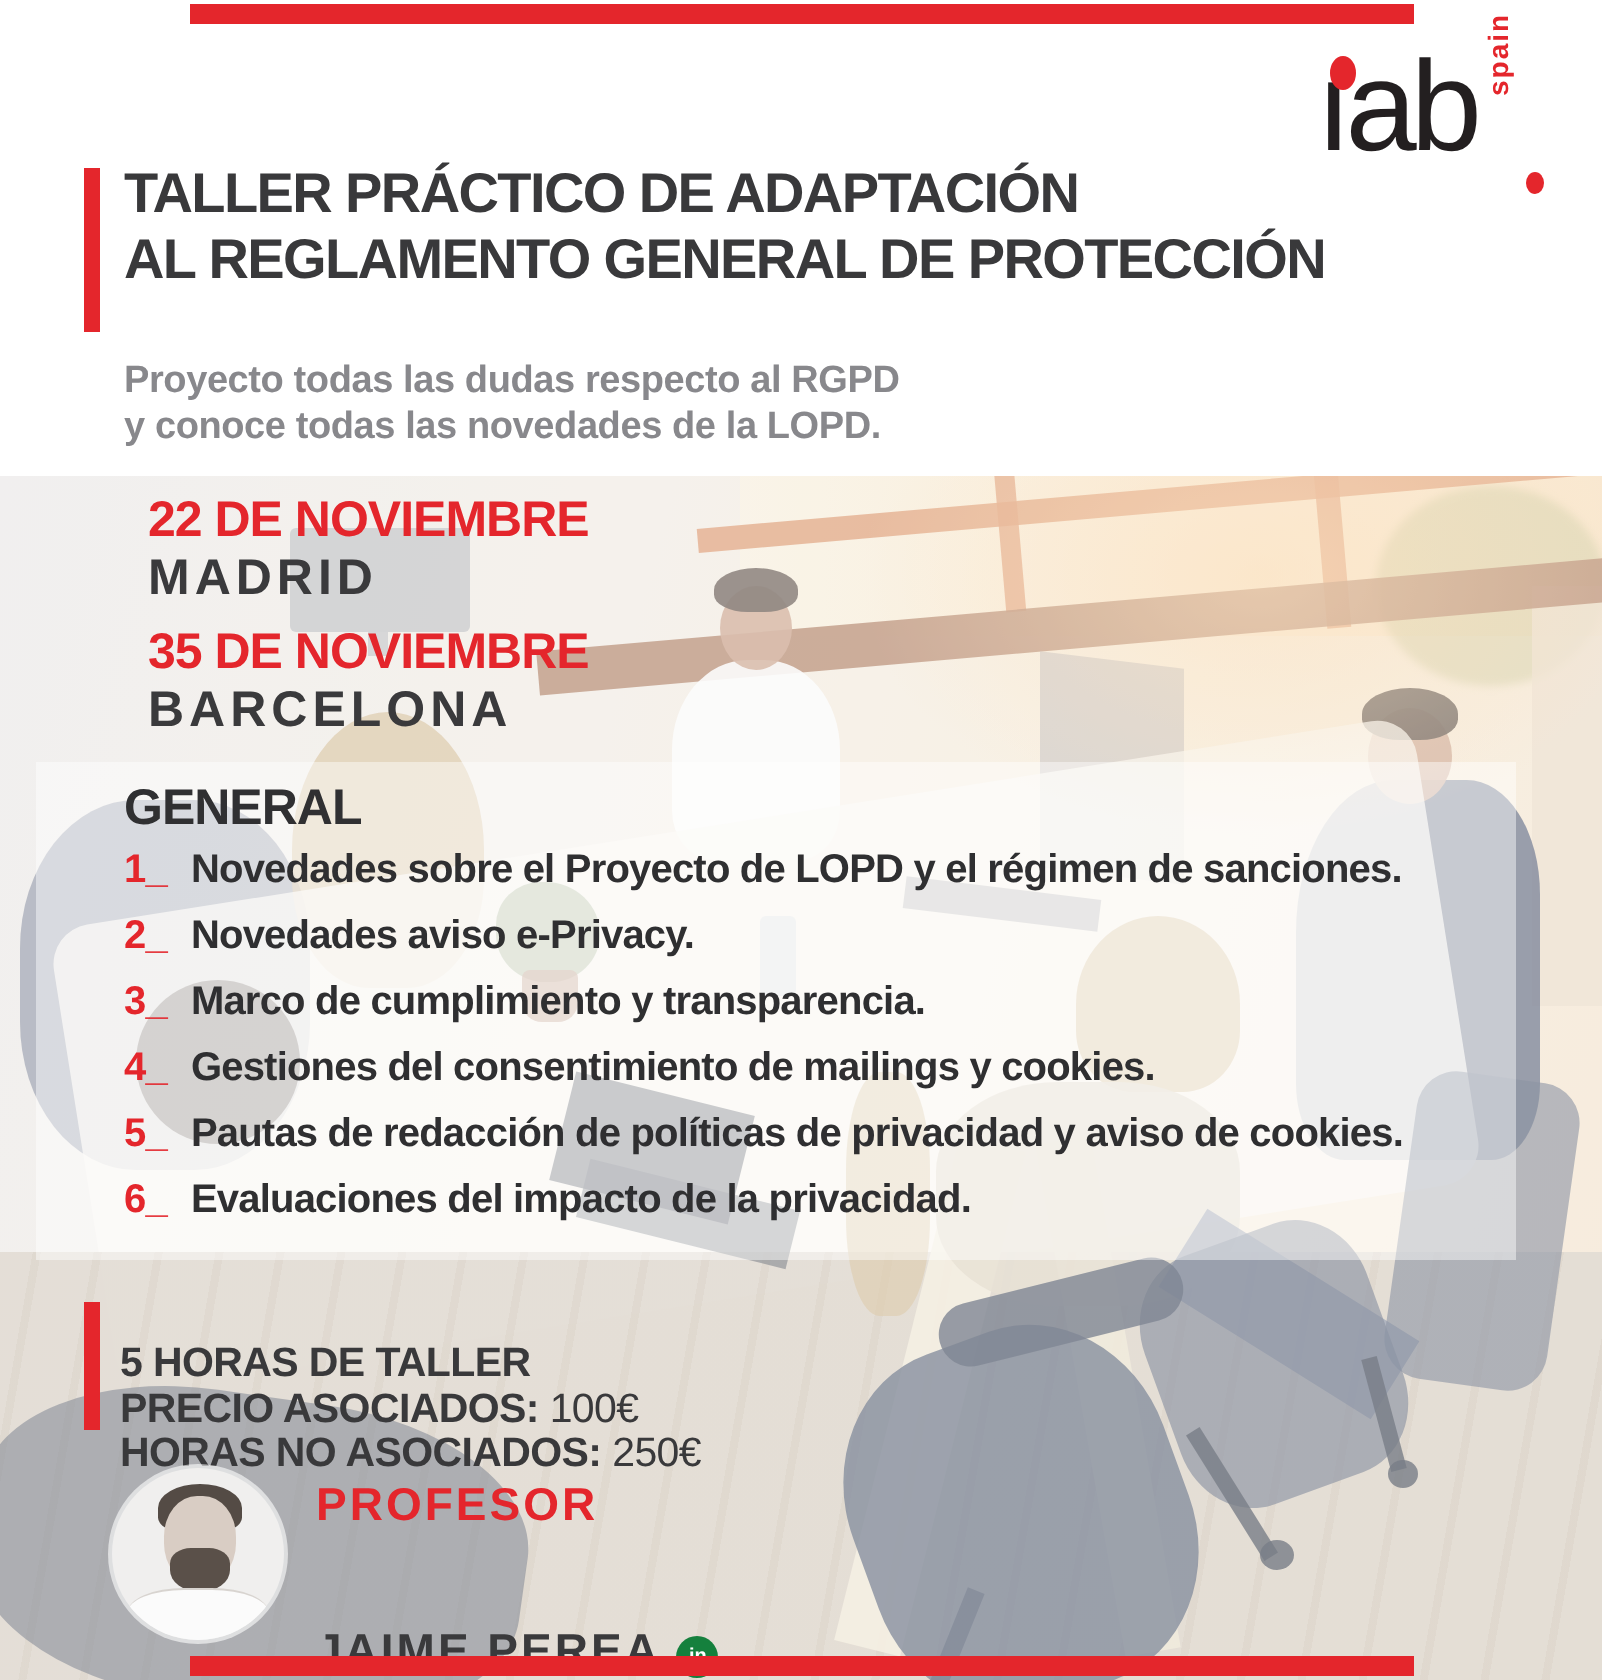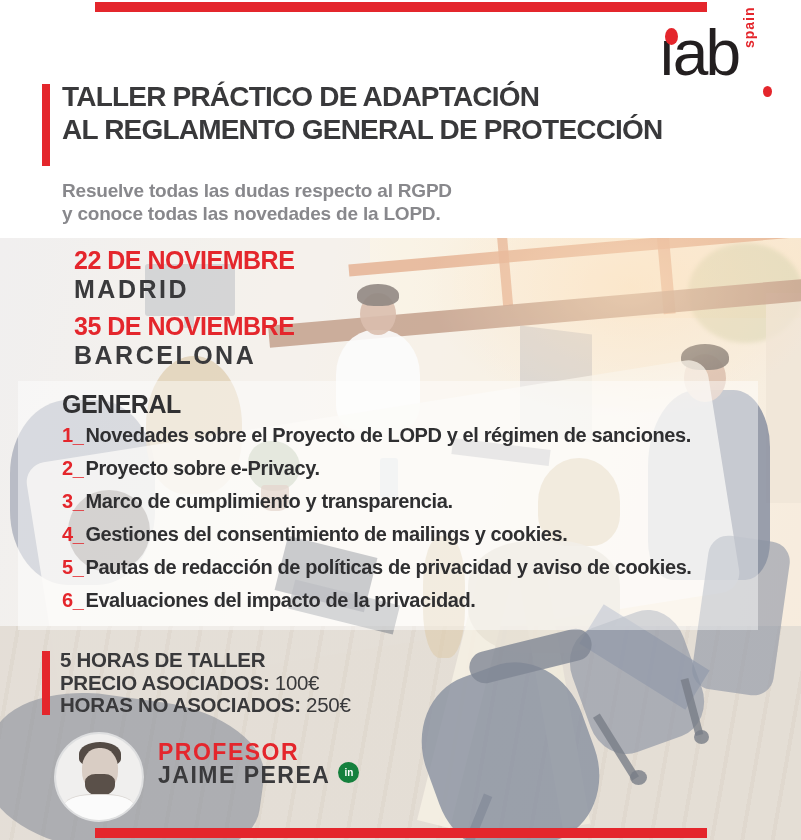--- a/index.html
+++ b/index.html
@@ -124,42 +124,42 @@
   .event { margin-bottom:7px; }
   .event-date { font-size:25px; line-height:30px; font-weight:bold; color:var(--red); letter-spacing:-0.5px; }
   .event-city { font-size:25px; line-height:29px; font-weight:bold; color:#3a3a3c; letter-spacing:2.5px; }
 
   
   .temario-heading { position:absolute; left:62px; top:390px; font-size:25px; font-weight:bold;
                      color:#303032; letter-spacing:-0.5px; }
   .temario-list { position:absolute; left:62px; top:425px; list-style:none; }
   .temario-item { font-size:20px; line-height:20px; font-weight:bold; margin-bottom:13px;
                   letter-spacing:-0.4px; color:#2f2f31; white-space:nowrap; }
-  .temario-num { color:var(--red); margin-right:2px; }
+  .temario-num { color:var(--red); margin-right:12px; }
 
   
   .price-rule { position:absolute; left:42px; top:651px; width:8px; height:64px; background:var(--red); }
-  .pricing { position:absolute; left:60px; top:649px; font-size:20.5px; line-height:22.5px;
+  .pricing { position:absolute; left:60px; top:671px; font-size:20.5px; line-height:22.5px;
              font-weight:bold; color:var(--dark); letter-spacing:-0.3px; white-space:nowrap; }
   .price-value { font-weight:normal; }
 
   
   .avatar { position:absolute; left:56px; top:734px; width:86px; height:86px; border-radius:50%;
             background:#f0efee; overflow:hidden; box-shadow:0 0 0 2px rgba(255,255,255,.6); }
   .av-hair  { position:absolute; left:23px; top:8px;  width:42px; height:24px;
               border-radius:50% 50% 30% 30%; background:#544b45; }
   .av-head  { position:absolute; left:26px; top:14px; width:36px; height:44px;
               border-radius:46%; background:#d9cdc4; }
   .av-beard { position:absolute; left:29px; top:40px; width:30px; height:22px;
               border-radius:35% 35% 50% 50%; background:#5a5049; }
   .av-shirt { position:absolute; left:8px; top:60px; width:70px; height:30px;
               border-radius:40% 40% 0 0; background:#fbfbfb; border-top:1px solid #d8d4d0; }
   .prof-label { position:absolute; left:158px; top:739px; font-size:23px; font-weight:bold;
                 color:var(--red); letter-spacing:1.5px; }
-  .prof-name-row { position:absolute; left:158px; top:762px; display:flex; align-items:flex-start; }
+  .prof-name-row { position:absolute; left:158px; top:812px; display:flex; align-items:flex-end; }
   .prof-name { font-size:23px; font-weight:bold; color:#3a3a3c; letter-spacing:1.5px; }
   .li-icon { display:inline-flex; align-items:center; justify-content:center; margin-left:8px;
              width:21px; height:21px; border-radius:50%; background:#15803d;
              color:#ffffff; font-size:10px; font-weight:bold; letter-spacing:0; }
 </style>
 </head>
 <body>
 
 <div class="edge-bar edge-top"></div>
 
@@ -169,21 +169,21 @@
   <span class="logo-spain">spain</span>
   <span class="logo-sdot"></span>
 </div>
 
 <div class="title-rule"></div>
 <h1 class="title">
   <div>TALLER PRÁCTICO DE ADAPTACIÓN</div>
   <div>AL REGLAMENTO GENERAL DE PROTECCIÓN</div>
 </h1>
 <div class="subtitle">
-  <div>Resuelve todas las dudas respecto al RGPD</div>
+  <div>Proyecto todas las dudas respecto al RGPD</div>
   <div>y conoce todas las novedades de la LOPD.</div>
 </div>
 
 <div class="photo">
   <div class="wpane"></div>
   <div class="wgreen"></div>
   <div class="wallr"></div>
   <div class="fthin"></div>
   <div class="fvert1"></div>
   <div class="fvert2"></div>
@@ -238,21 +238,21 @@
   </div>
   <div class="event">
     <div class="event-date">35 DE NOVIEMBRE</div>
     <div class="event-city">BARCELONA</div>
   </div>
 </div>
 
 <h2 class="temario-heading">GENERAL</h2>
 <ul class="temario-list">
   <li class="temario-item"><span class="temario-num">1_</span><span>Novedades sobre el Proyecto de LOPD y el régimen de sanciones.</span></li>
-  <li class="temario-item"><span class="temario-num">2_</span><span>Proyecto sobre e-Privacy.</span></li>
+  <li class="temario-item"><span class="temario-num">2_</span><span>Novedades aviso e-Privacy.</span></li>
   <li class="temario-item"><span class="temario-num">3_</span><span>Marco de cumplimiento y transparencia.</span></li>
   <li class="temario-item"><span class="temario-num">4_</span><span>Gestiones del consentimiento de mailings y cookies.</span></li>
   <li class="temario-item"><span class="temario-num">5_</span><span>Pautas de redacción de políticas de privacidad y aviso de cookies.</span></li>
   <li class="temario-item"><span class="temario-num">6_</span><span>Evaluaciones del impacto de la privacidad.</span></li>
 </ul>
 
 <div class="price-rule"></div>
 <div class="pricing">
   <div>5 HORAS DE TALLER</div>
   <div><span>PRECIO ASOCIADOS: </span><span class="price-value">100€</span></div>

